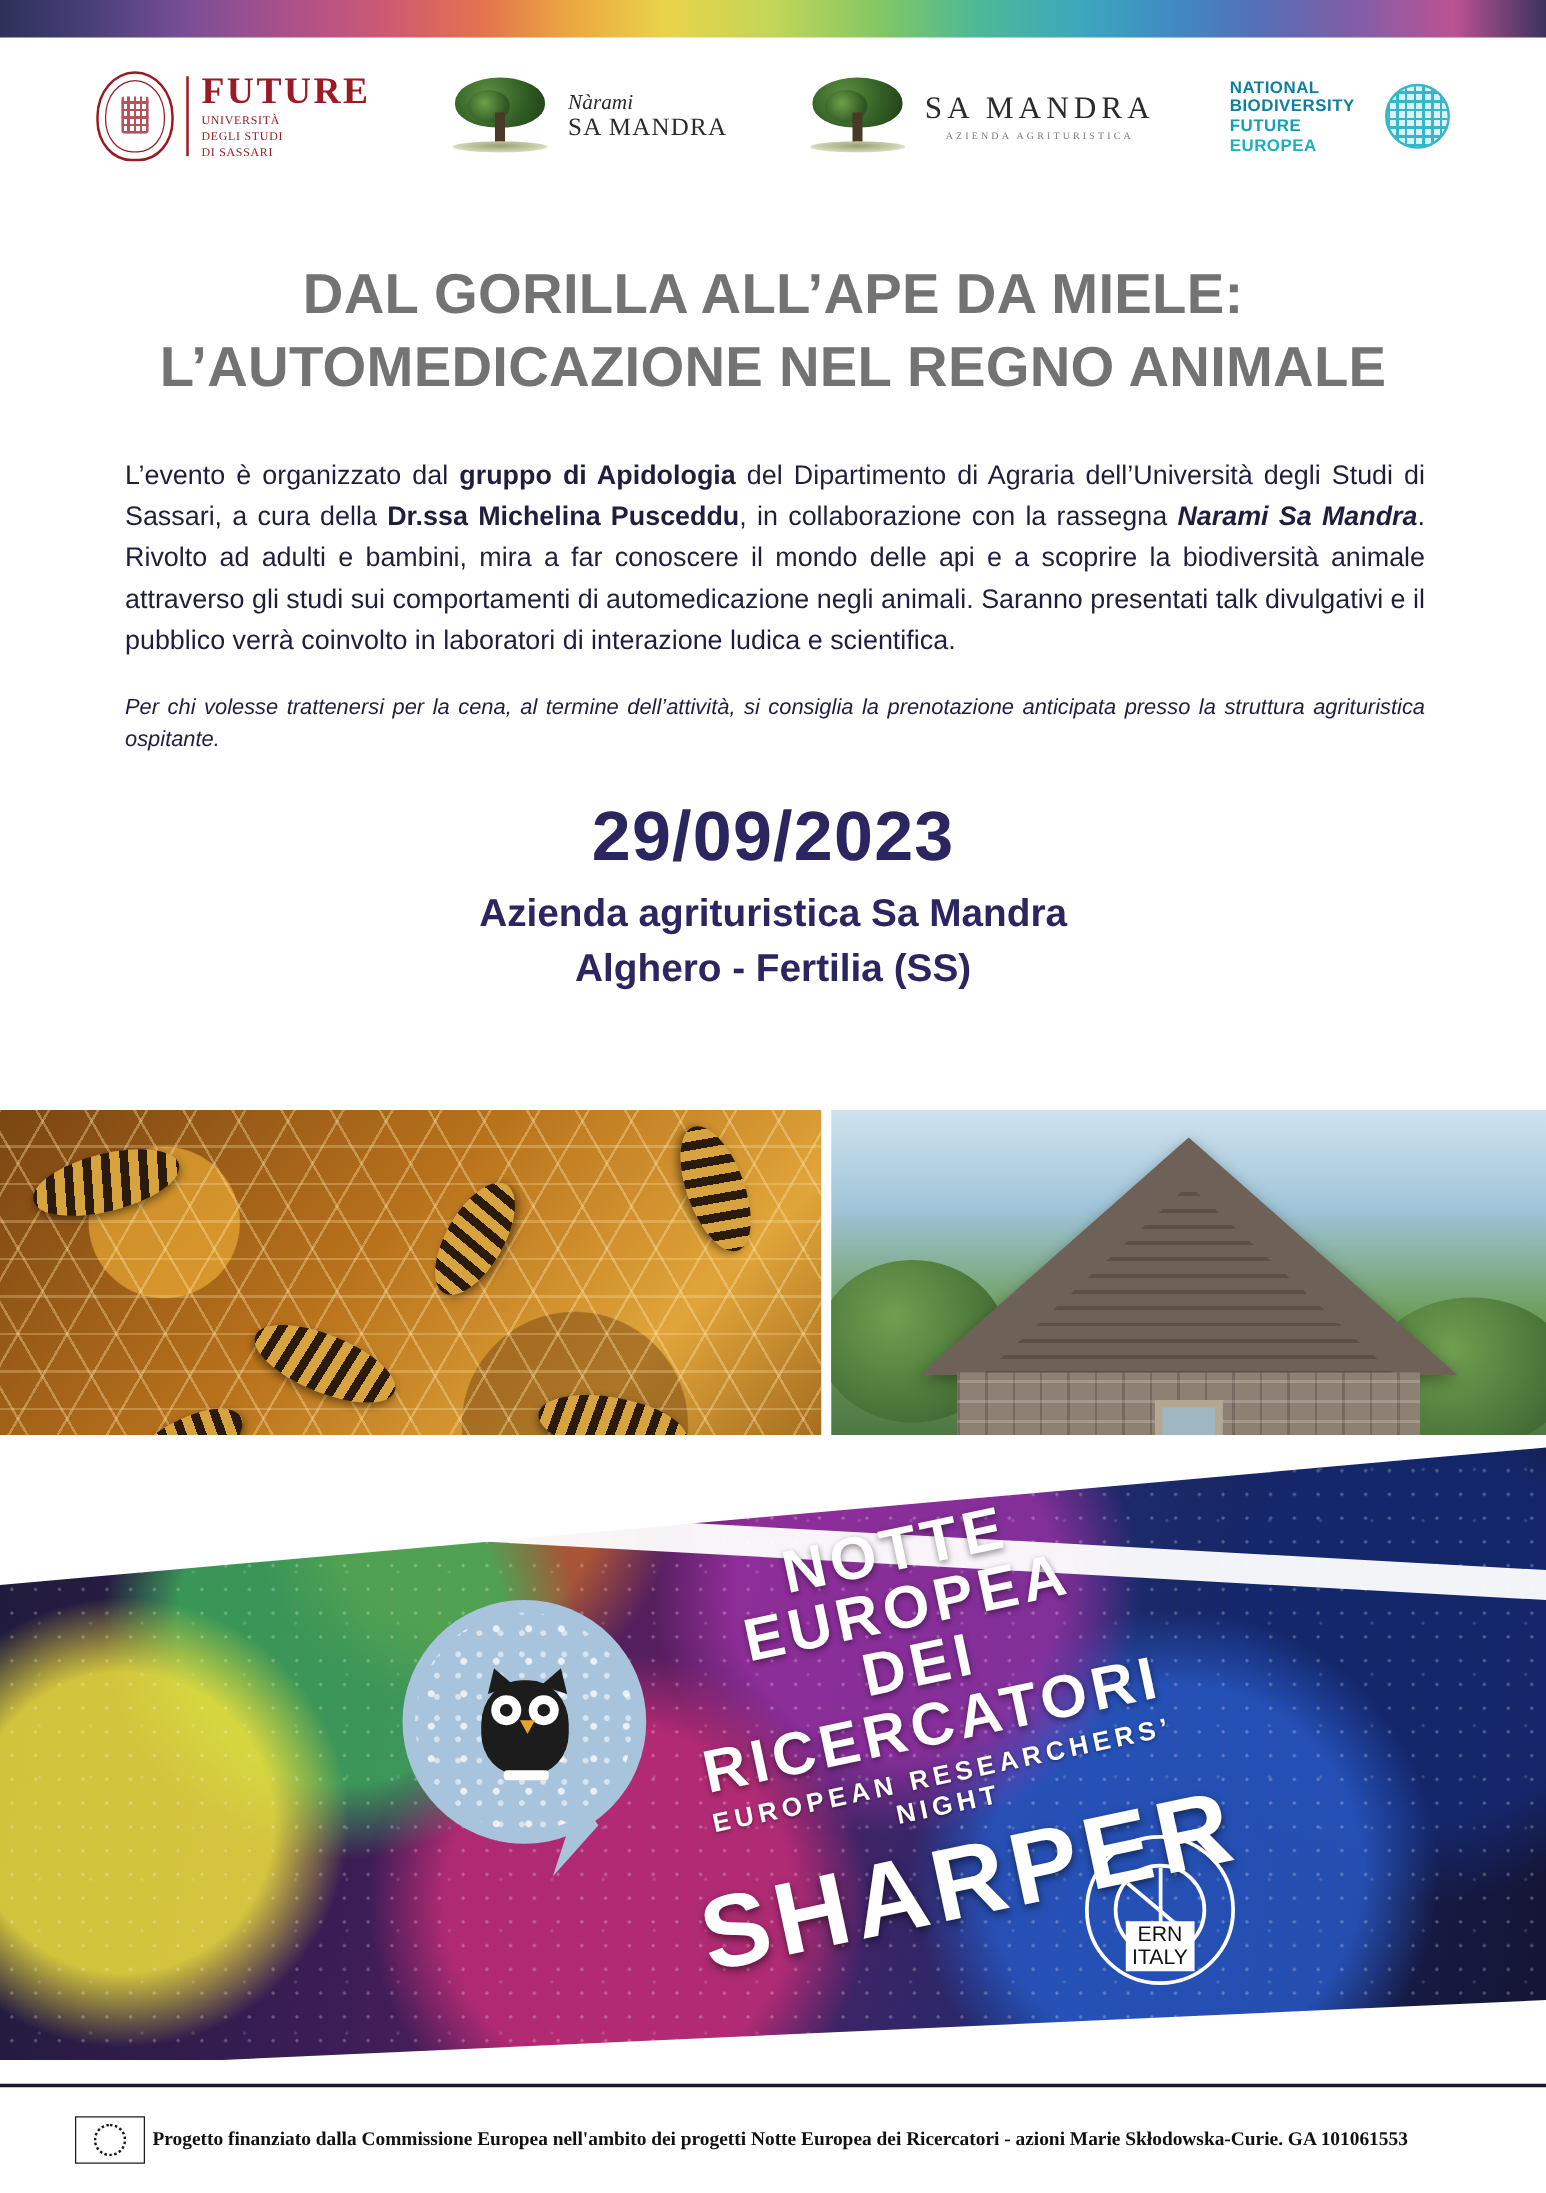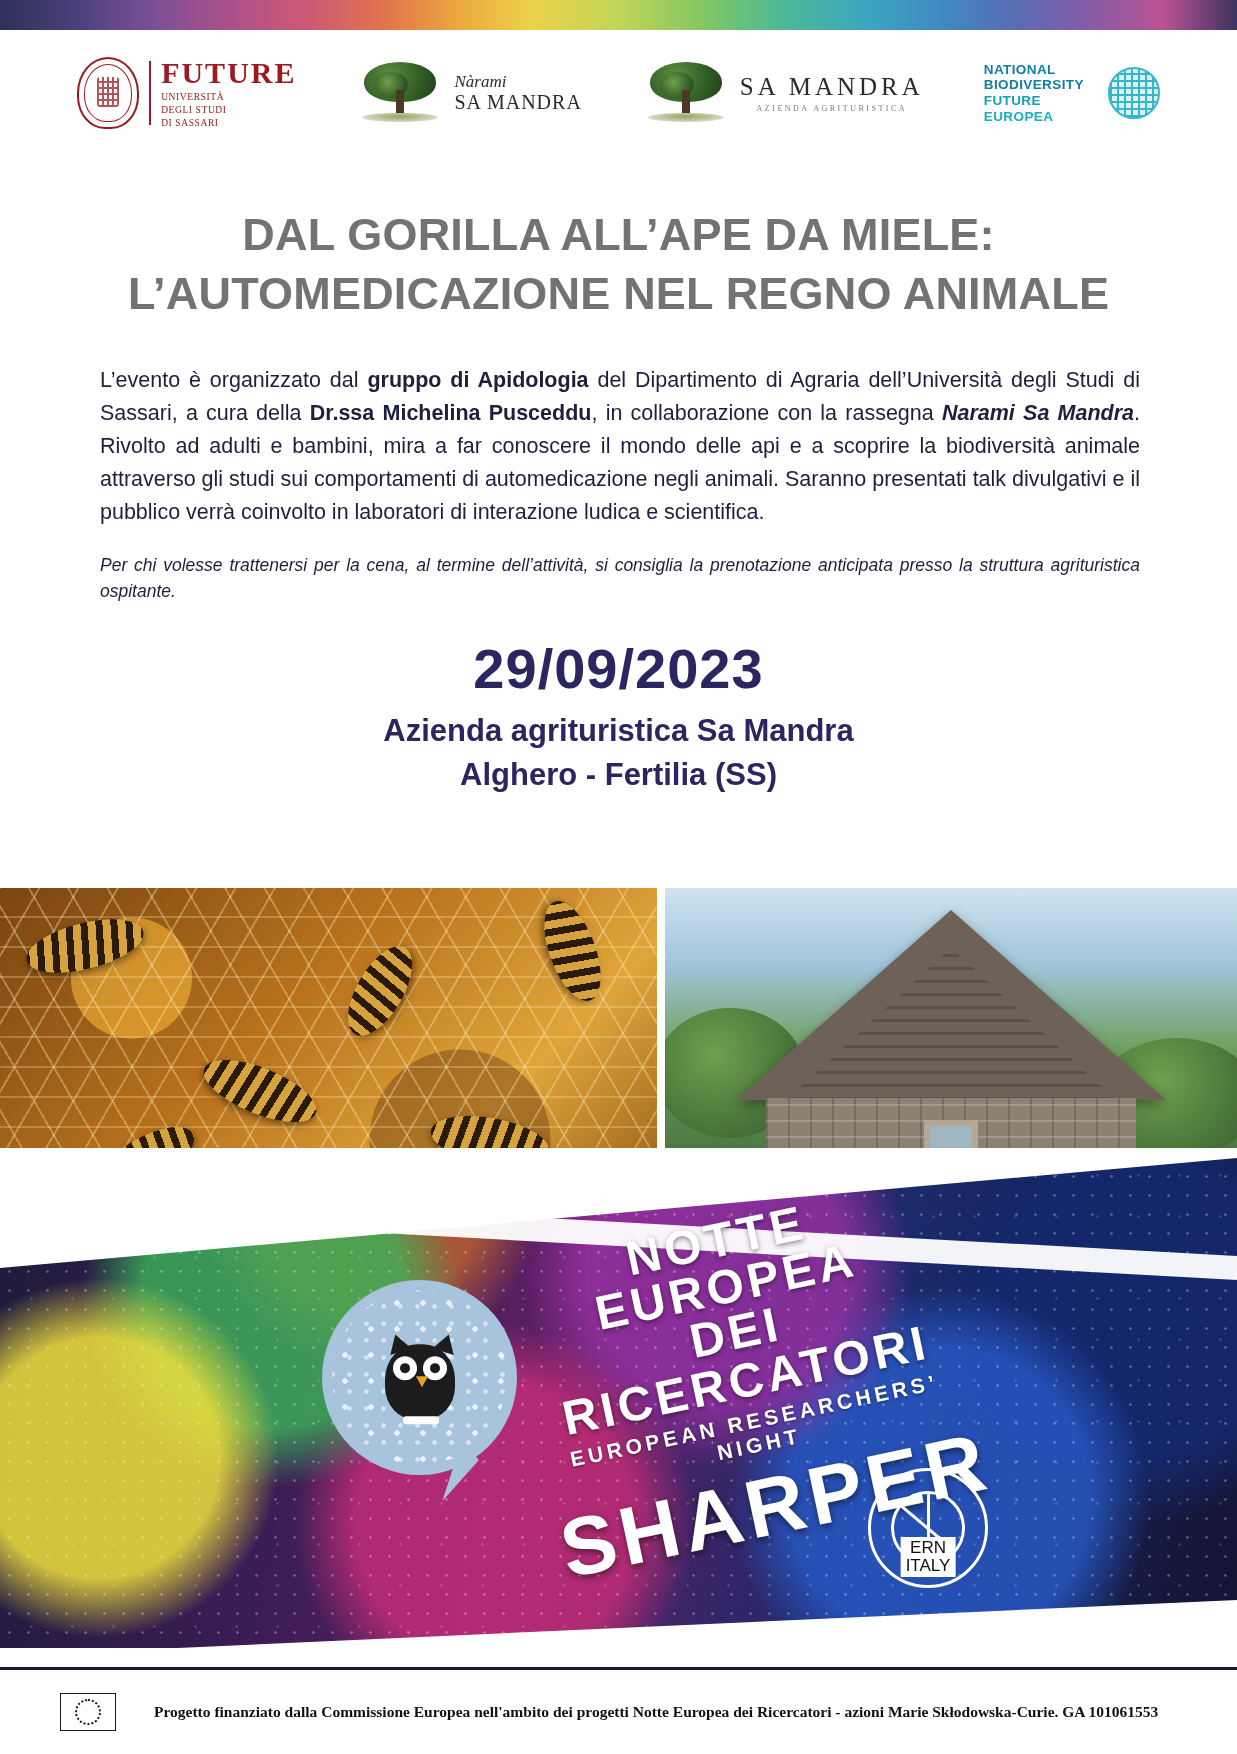--- a/index.html
+++ b/index.html
@@ -350,21 +350,21 @@
   .ern-badge .inner::after  { top: 50%; left: 0; height: 3px; width: 100%; margin-top: -1.5px; transform: rotate(40deg); }
   .ern-badge .ern-italy {
     position: absolute; left: 50%; bottom: 8px; transform: translateX(-50%);
     background: #fff; color: #111; font-size: 17px; font-weight: 400;
     line-height: 1.05; padding: 2px 5px; text-align: center;
   }
 
   
   .footer {
     position: absolute; left: 0; bottom: 0; width: 1237px; height: 84px;
-    background: #ffffff; display: flex; align-items: center; gap: 38px;
+    background: #ffffff; display: flex; align-items: center; gap: 6px;
     padding: 0 60px;
   }
   .eu-flag {
     width: 56px; height: 38px; background: #fff; border: 1.5px solid #1b1b1b;
     position: relative; flex: none;
   }
   .eu-flag .stars {
     position: absolute; left: 50%; top: 50%; transform: translate(-50%,-50%);
     width: 26px; height: 26px; border-radius: 50%;
     border: 2px dotted #1b1b1b;

